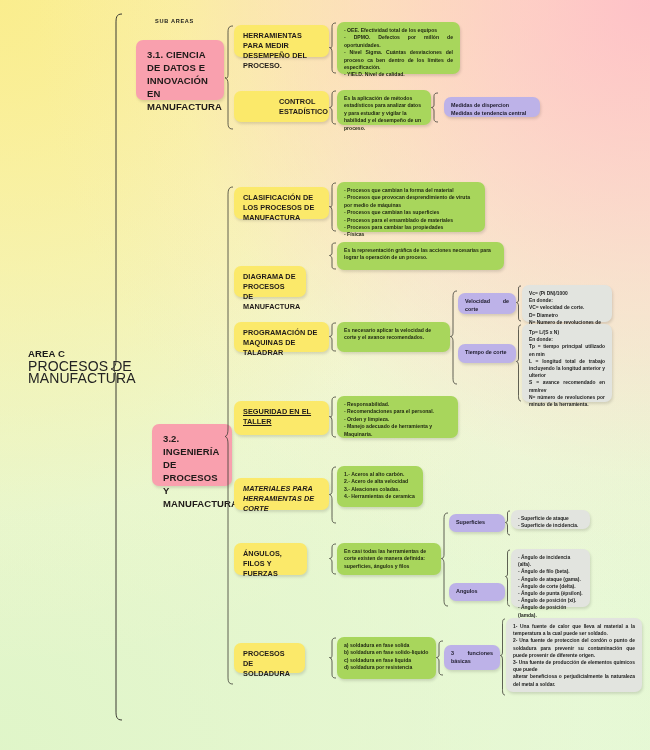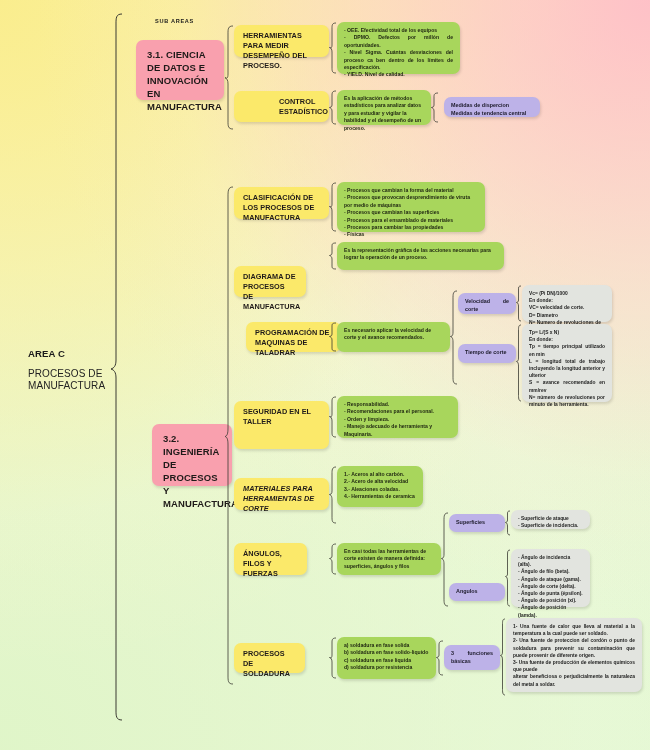--- a/index.html
+++ b/index.html
@@ -85,24 +85,24 @@
     position: absolute;
     left: 28px;
     top: 348px;
     width: 120px;
   }
   #root-label .area {
     font-size: 9.6px;
     font-weight: 700;
     color: #1b1b1b;
     letter-spacing: 0.1px;
-    margin-bottom: 9px;
+    margin-bottom: 1px;
   }
   #root-label .sub {
-    font-size: 10px;
+    font-size: 14px;
     font-weight: 400;
     color: #232323;
     line-height: 12px;
     letter-spacing: 0.1px;
   }
   #subareas-label {
     position: absolute;
     left: 155px;
     top: 18px;
     font-size: 5.6px;
@@ -204,21 +204,21 @@
   <div class="node yellow" style="left:234px; top:224px; width:72px; height:31px;margin-top:42px;">
     <span class="txt">DIAGRAMA DE PROCESOS DE MANUFACTURA</span>
   </div>
   <svg class="bracket thin" style="left:329px; top:242px; width:8px; height:28px;" viewBox="0 0 8 28" preserveAspectRatio="none">
     <path d="M7 1 C3 1, 3 2, 3 5 L3 11 C3 13, 2 13, 0.5 13.5 C2 14, 3 15, 3 17 L3 23 C3 26, 3 27, 7 27"></path>
   </svg>
   <div class="node green" style="left:337px; top:242px; width:167px; height:28px; white-space:pre-line; align-items:flex-start;">
     <span class="txt">Es la representación gráfica de las acciones necesarias para lograr la operación de un proceso.</span>
   </div>
 
-  <div class="node yellow" style="left:234px; top:322px; width:95px; height:30px;margin-left:12px;">
+  <div class="node yellow" style="left:234px; top:322px; width:95px; height:30px;">
     <span class="txt">PROGRAMACIÓN DE MAQUINAS DE TALADRAR</span>
   </div>
   <svg class="bracket thin" style="left:329px; top:322px; width:8px; height:30px;" viewBox="0 0 8 30" preserveAspectRatio="none">
     <path d="M7 1 C3 1, 3 2, 3 5 L3 12 C3 14, 2 14, 0.5 14.5 C2 15, 3 16, 3 18 L3 25 C3 28, 3 29, 7 29"></path>
   </svg>
   <div class="node green" style="left:337px; top:322px; width:113px; height:30px; white-space:pre-line; align-items:flex-start;">
     <span class="txt">Es necesario aplicar la velocidad de corte y el avance recomendados.</span>
   </div>
 
   <svg class="bracket thin" style="left:450px; top:290px; width:8px; height:96px;" viewBox="0 0 8 96" preserveAspectRatio="none">
@@ -247,21 +247,21 @@
   </svg>
   <div class="node grey just" style="left:522px; top:324px; width:90px; height:78px; white-space:pre-line; align-items:flex-start;">
     <span class="txt">Tp= L/(S x N)
 En donde:
 Tp = tiempo principal utilizado en min
 L = longitud total de trabajo incluyendo la longitud anterior y ulterior
 S = avance recomendado en mm/rev
 N= número de revoluciones por minuto de la herramienta.</span>
   </div>
 
-  <div class="node yellow" style="left:234px; top:401px; width:95px; height:48px;">
+  <div class="node yellow" style="left:234px; top:401px; width:95px; height:34px;text-decoration:underline;">
     <span class="txt">SEGURIDAD EN EL TALLER</span>
   </div>
   <svg class="bracket thin" style="left:329px; top:396px; width:8px; height:42px;" viewBox="0 0 8 42" preserveAspectRatio="none">
     <path d="M7 1 C3 1, 3 3, 3 6 L3 18 C3 21, 2 21, 0.5 20.5 C2 21, 3 22, 3 25 L3 36 C3 39, 3 41, 7 41"></path>
   </svg>
   <div class="node green" style="left:337px; top:396px; width:121px; height:42px; white-space:pre-line; align-items:flex-start;">
     <span class="txt">- Responsabilidad.
 - Recomendaciones para el personal.
 - Orden y limpieza.
 - Manejo adecuado de herramienta y Maquinaria.</span>

